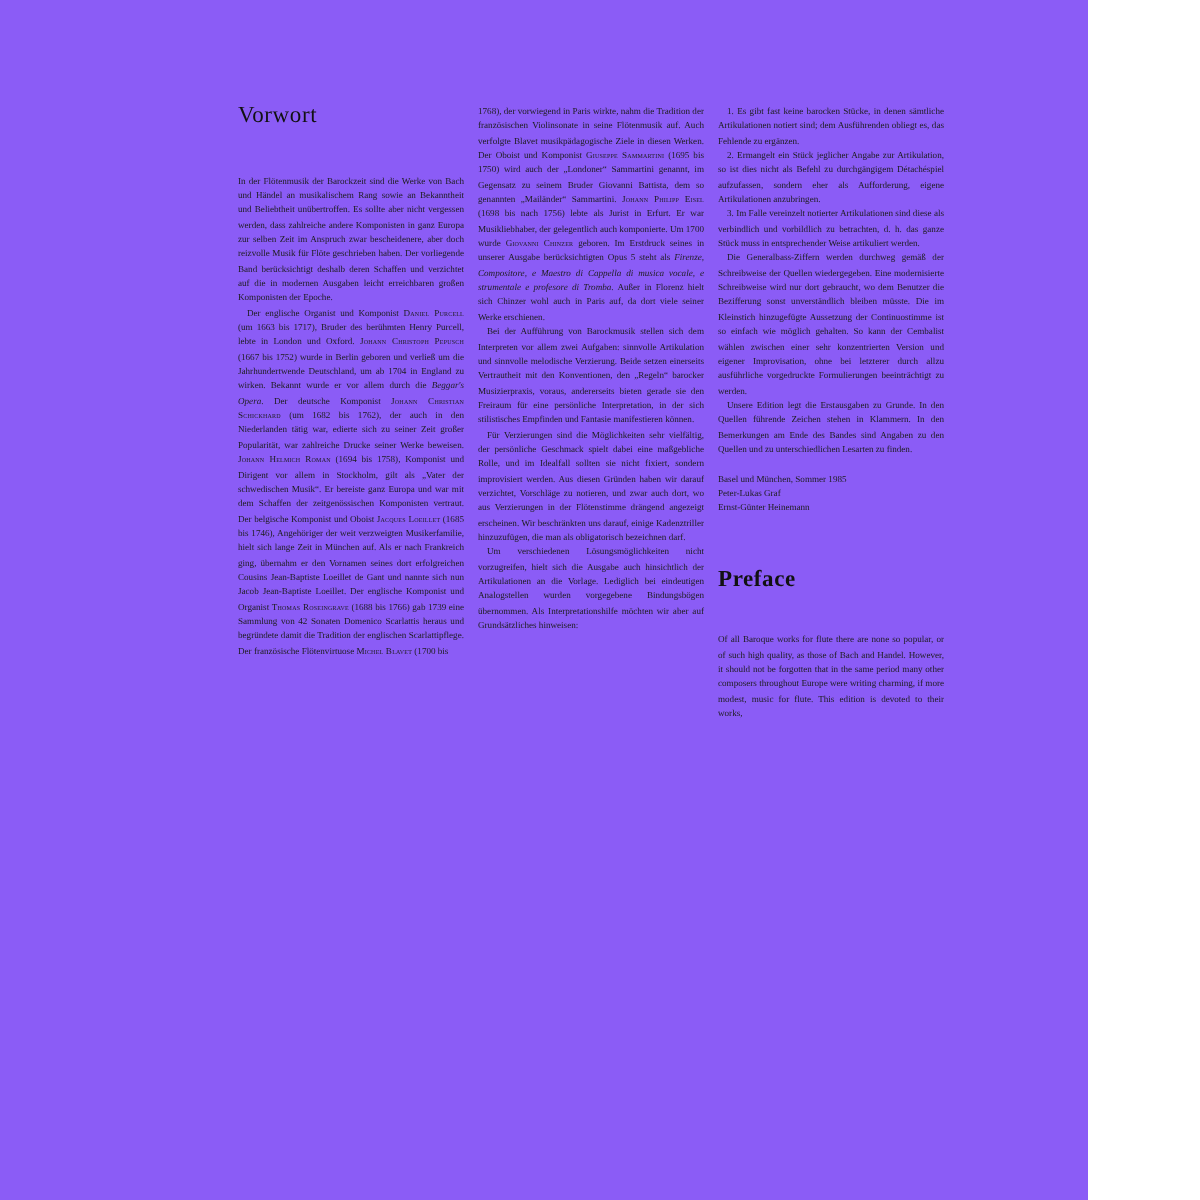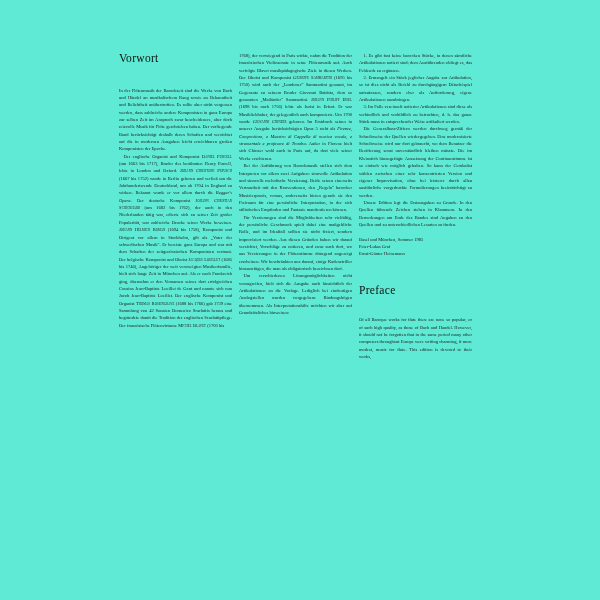--- a/index.html
+++ b/index.html
@@ -11,23 +11,23 @@
     width: 600px;
     height: 600px;
     overflow: hidden;
     font-family: "Liberation Serif", "DejaVu Serif", serif;
     color: #1a1a1a;
   }
   .page {
     position: absolute;
     left: 0;
     top: 0;
-    width: 600px;
+    width: 544px;
     height: 600px;
-    background: #5eead4;
+    background: #8b5cf6;
   }
   .columns {
     position: absolute;
     left: 119px;
     top: 52px;
     width: 352px;
     height: 495px;
     display: flex;
     gap: 7px;
   }
@@ -42,20 +42,21 @@
     font-weight: normal;
     letter-spacing: 0.3px;
     margin: 0 0 22px 0;
     padding: 0;
     line-height: 1.1;
     color: #111111;
   }
   h1.heading.preface-heading {
     margin-top: 26px;
     margin-bottom: 20px;
+    font-weight: bold;
   }
   p {
     margin: 0;
     padding: 0;
     font-size: 4.55px;
     line-height: 7.35px;
     text-align: justify;
     text-justify: inter-word;
     color: #1d1d1d;
     hyphens: auto;

